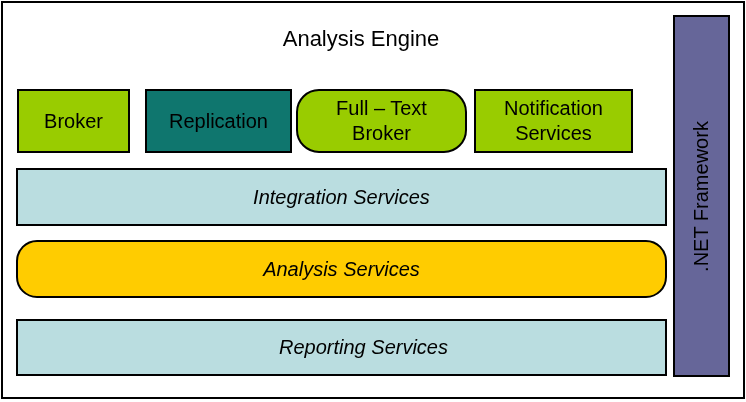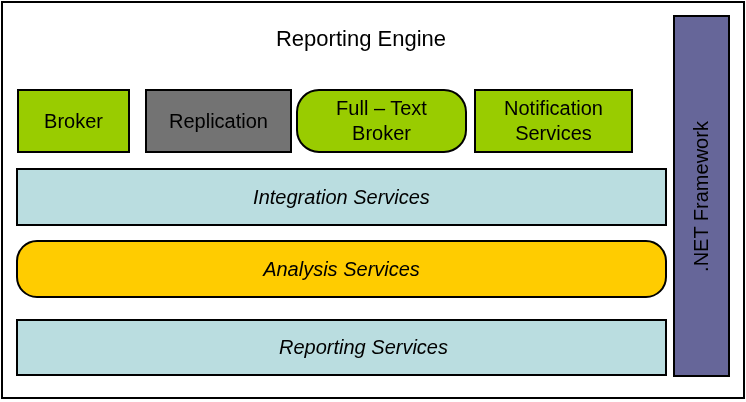--- a/index.html
+++ b/index.html
@@ -73,27 +73,27 @@
     white-space: nowrap;
     font-size: 20px;
   }
 </style>
 </head>
 <body>
 
 <div class="stage">
   <div class="frame"></div>
 
-  <div class="title">Reporting Engine</div>
+  <div class="title">Analysis Engine</div>
 
   <div class="box box1" style="background-color: rgb(153, 204, 0);">
     <span>Broker</span>
   </div>
 
-  <div class="box box2" style="background-color: #737373;">
+  <div class="box box2" style="background-color: #0f766e;">
     <span>Replication</span>
   </div>
 
   <div class="box box3" style="background-color: rgb(153, 204, 0); border-radius: 23px;">
     <span>Full – Text</span>
     <span>Broker</span>
   </div>
 
   <div class="box box4" style="background-color: rgb(153, 204, 0);">
     <span>Notification</span>

